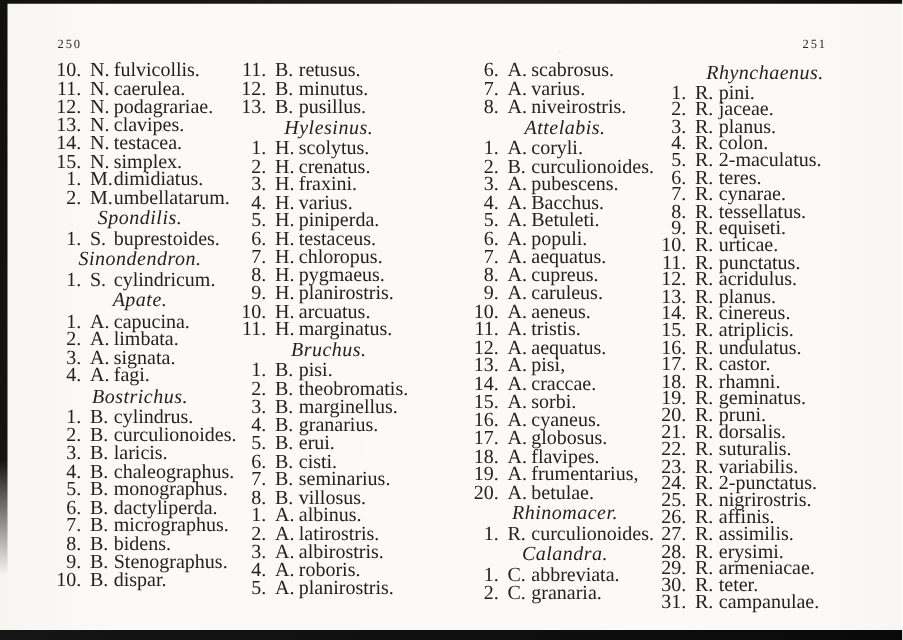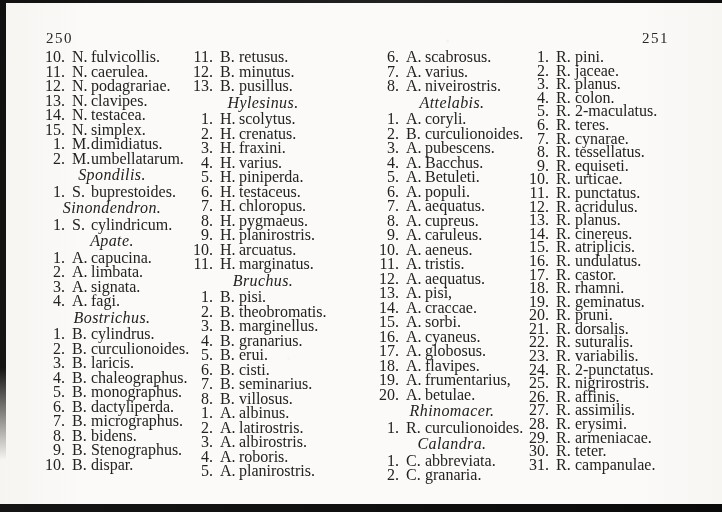--- a/index.html
+++ b/index.html
@@ -31,21 +31,21 @@
     width: 100%; height: 8px;
     background: linear-gradient(90deg, #151515 0%, #0a0a0a 100%);
   }
   .scan-border-left {
     position: absolute; left: 0; top: 0;
     width: 6px; height: 460px;
     background: linear-gradient(180deg, #101010 0%, #161412 80%, rgba(20,18,16,0) 100%);
   }
   .pagenum {
     position: absolute;
-    font-size: 15px;
+    font-size: 10px;
     letter-spacing: 1.5px;
     color: #2a2826;
   }
   .pagenum.left-num  { left: 46px;  top: 30px; }
   .pagenum.right-num { left: 642px; top: 30px; }
 
   .col {
     position: absolute;
     top: 50px;
     font-size: 16px;
@@ -488,20 +488,21 @@
         <span class="genus">C.</span>
         <span class="species">abbreviata.</span>
       </div>
       <div class="entry">
         <span class="num">2.</span>
         <span class="genus">C.</span>
         <span class="species">granaria.</span>
       </div>
     </div>
   <div class="col c11">
+      <div class="genus-header">Rhynchaenus.</div>
       <div class="entry">
         <span class="num">1.</span>
         <span class="genus">R.</span>
         <span class="species">pini.</span>
       </div>
       <div class="entry">
         <span class="num">2.</span>
         <span class="genus">R.</span>
         <span class="species">jaceae.</span>
       </div>

